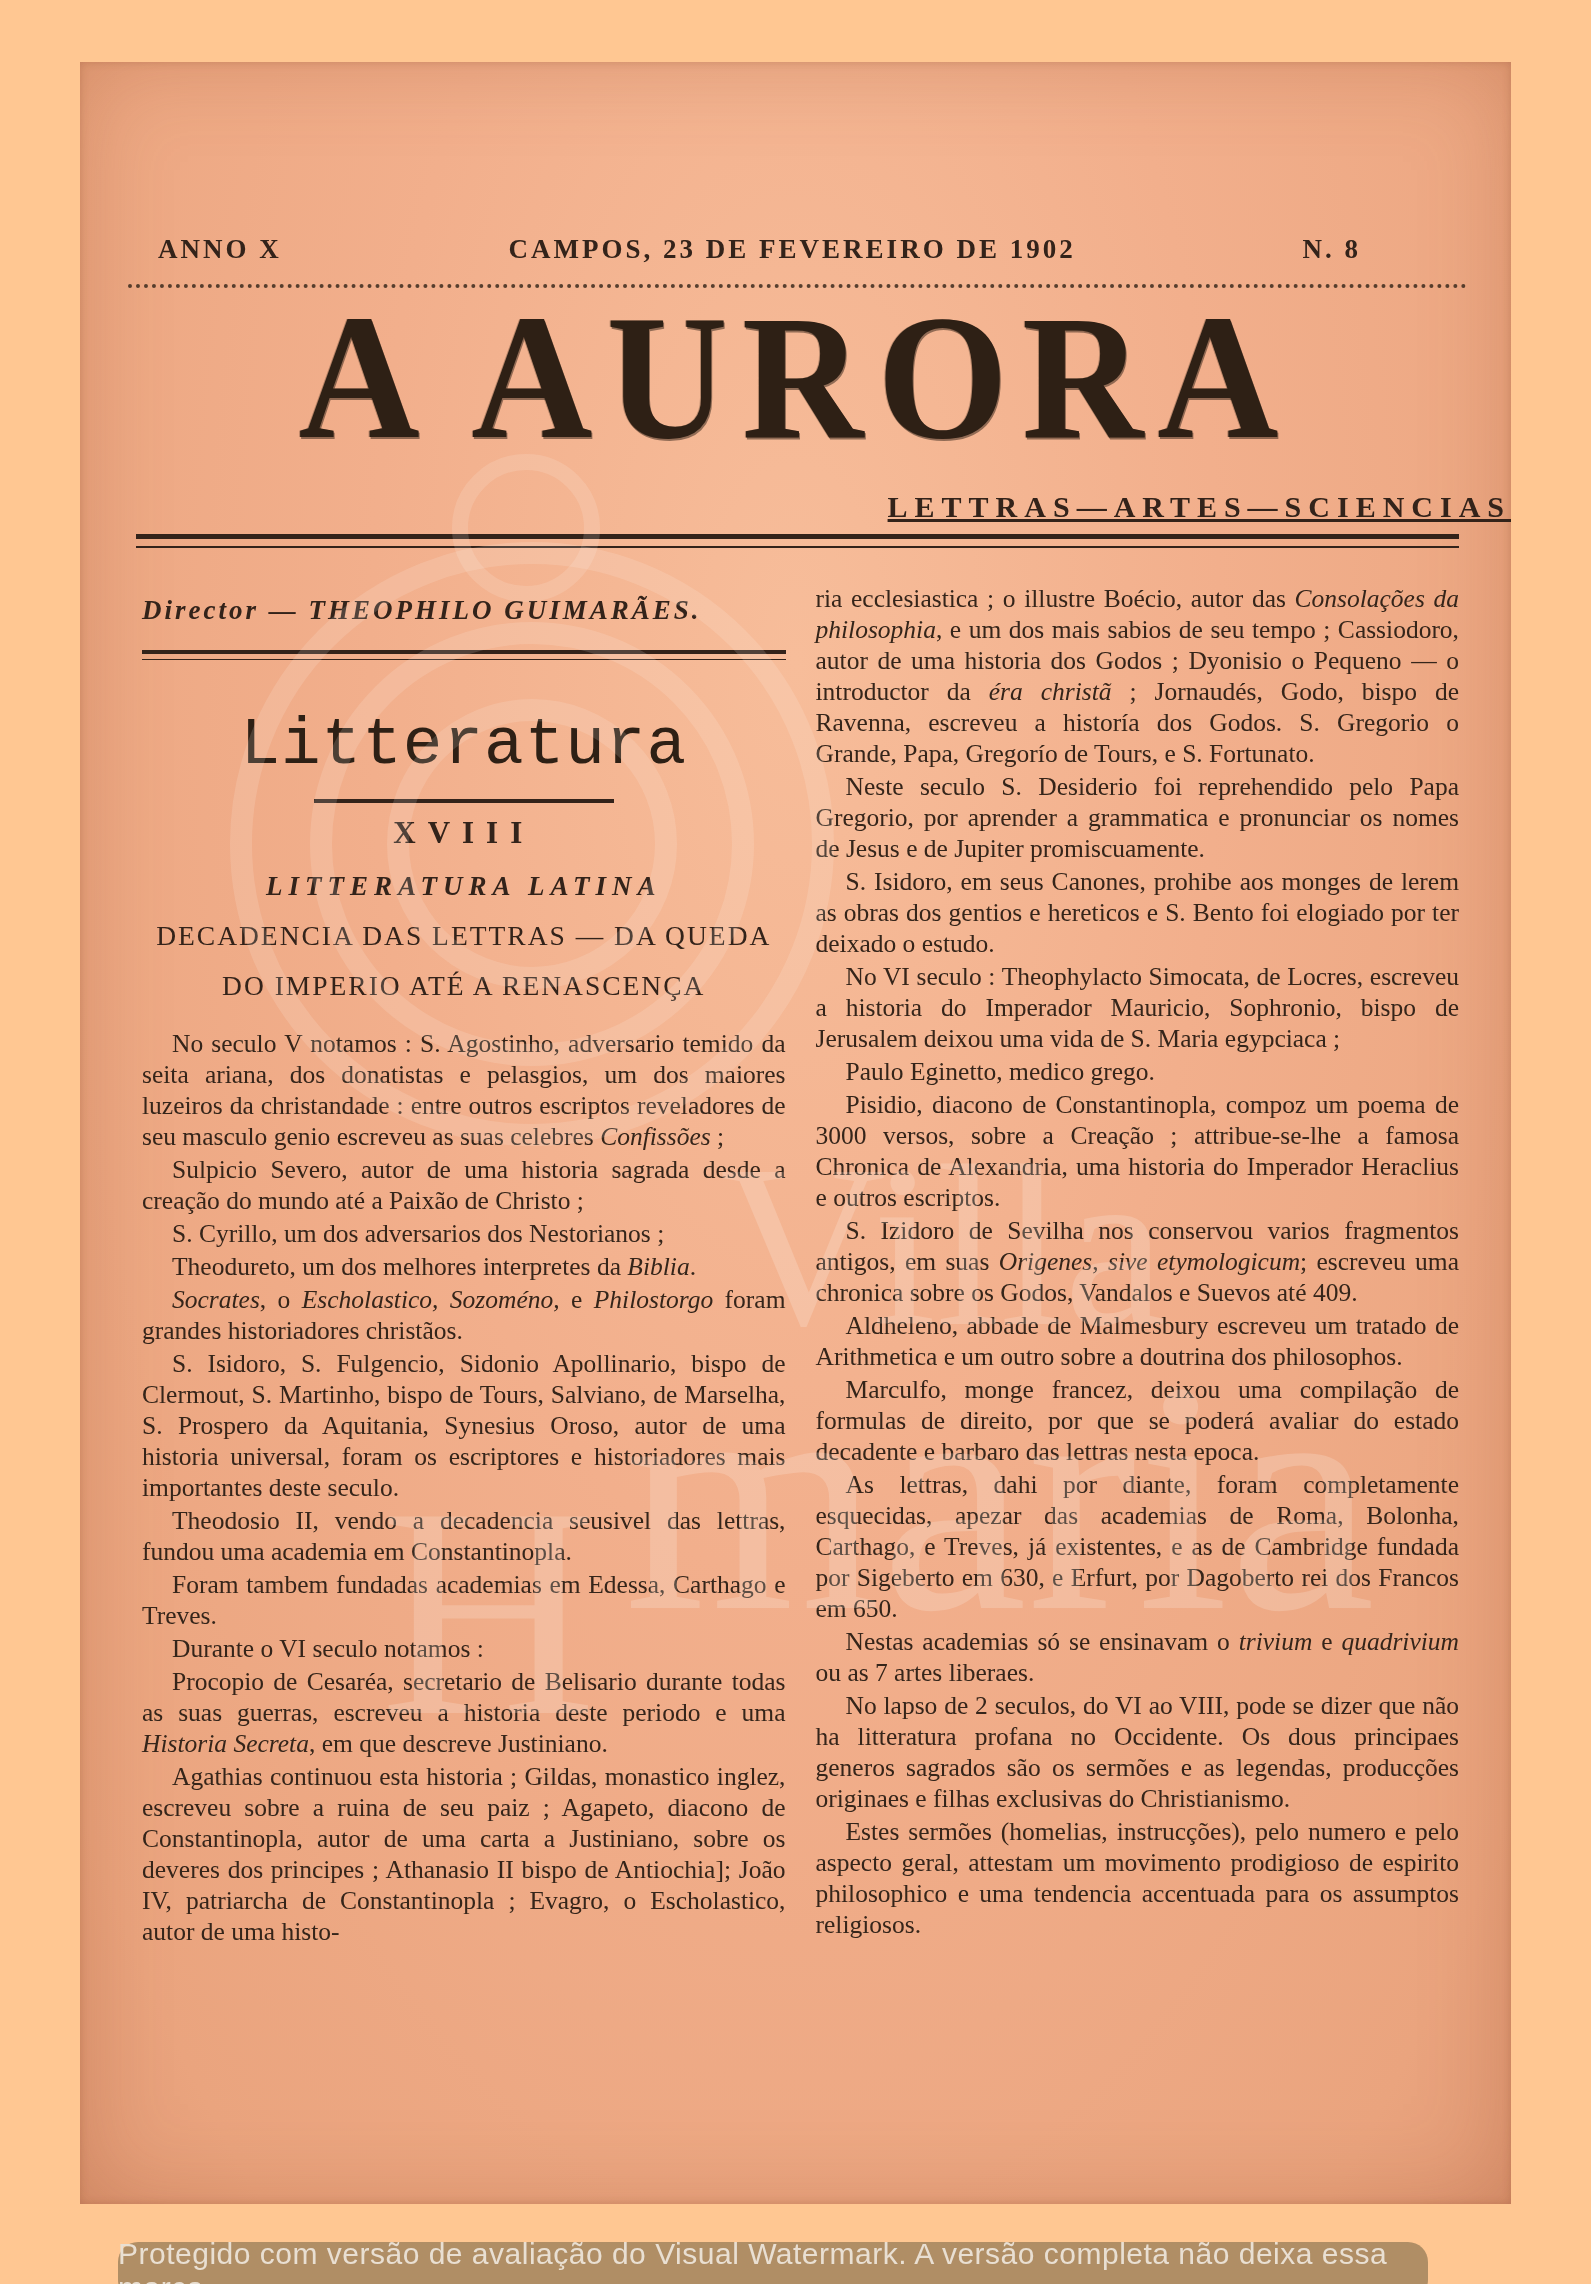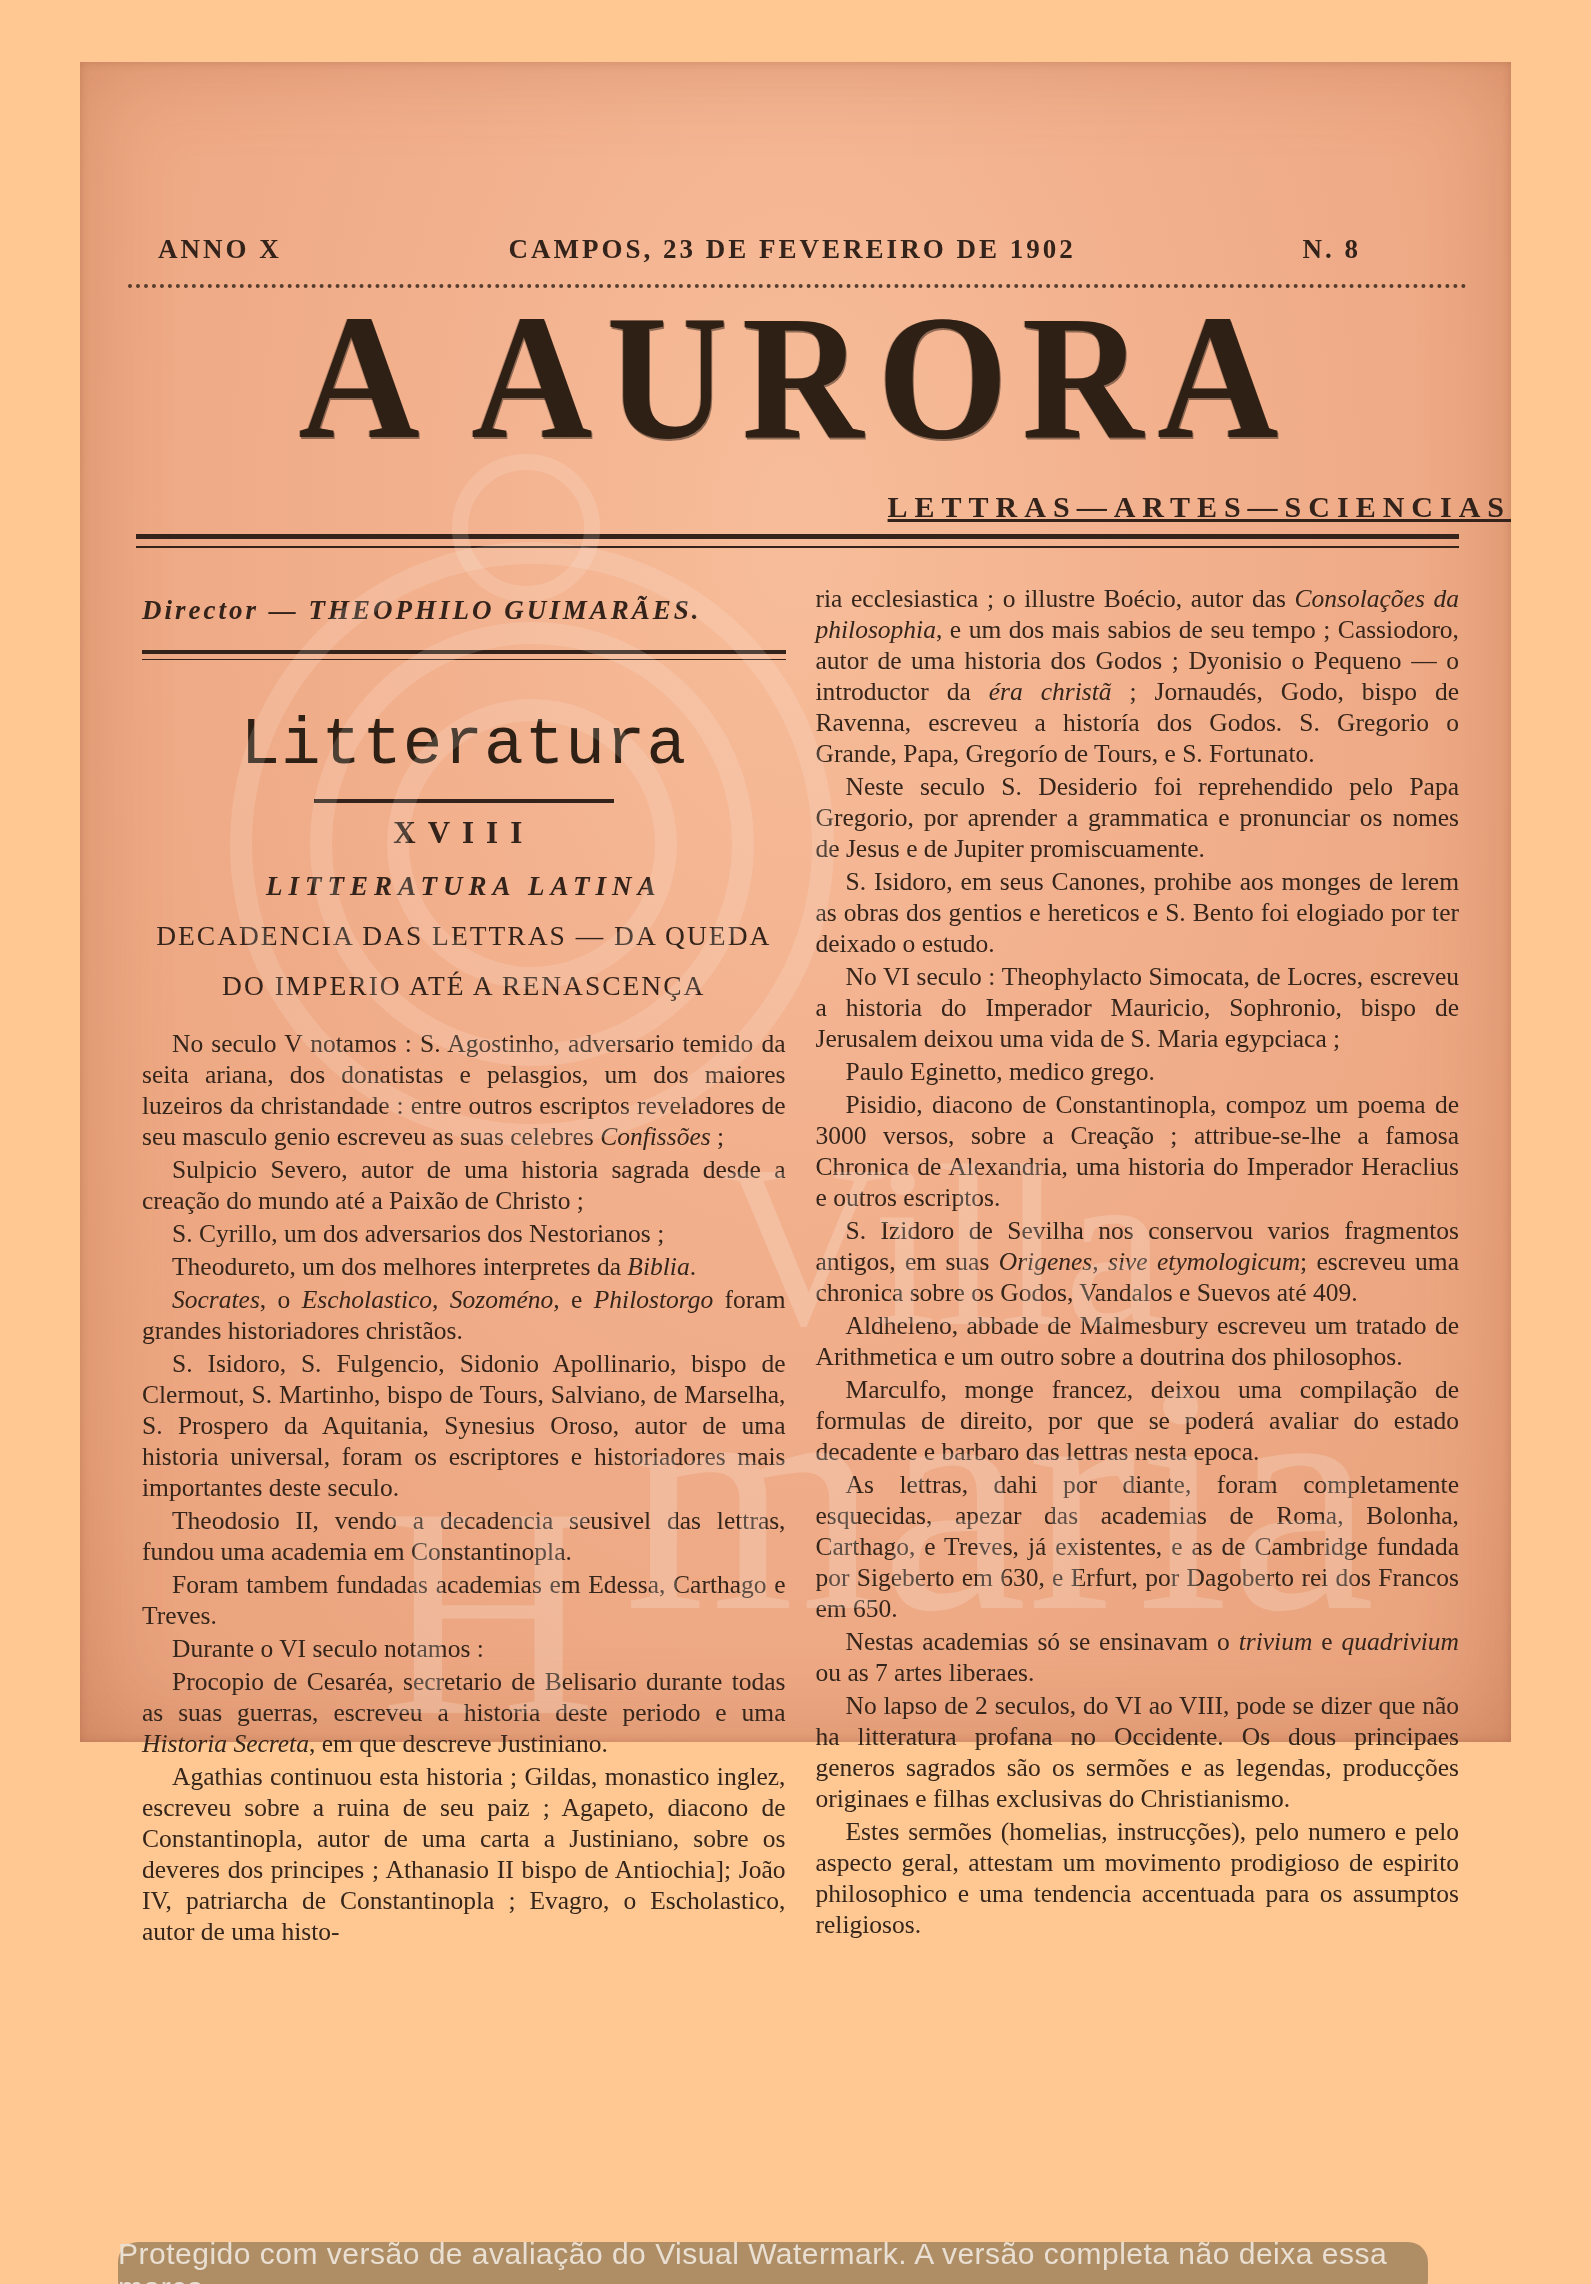--- a/index.html
+++ b/index.html
@@ -2,21 +2,21 @@
 <html><head>
 <meta charset="utf-8">
 <style>
   html,body{margin:0;padding:0;}
   body{
     width:1591px;height:2284px;position:relative;overflow:hidden;
     background:#FFC792;
     font-family:"Liberation Serif", serif;
   }
   .page{
-    position:absolute;left:80px;top:62px;width:1431px;height:1680px;
+    position:absolute;left:80px;top:62px;width:1431px;height:2142px;
     background:radial-gradient(ellipse at 50% 28%, #f7bd9a 0%, #f2af8c 42%, #eaa47e 88%, #e29b77 100%);
     box-shadow:inset 0 0 90px rgba(150,75,35,0.28), inset 0 0 8px rgba(120,60,30,0.25);
     color:#3a291d;
   }
   
   .mast-row{
     position:absolute;top:172px;left:78px;right:150px;
     display:flex;justify-content:space-between;align-items:baseline;
     font-weight:bold;font-size:27px;letter-spacing:3px;color:#33231a;
   }

